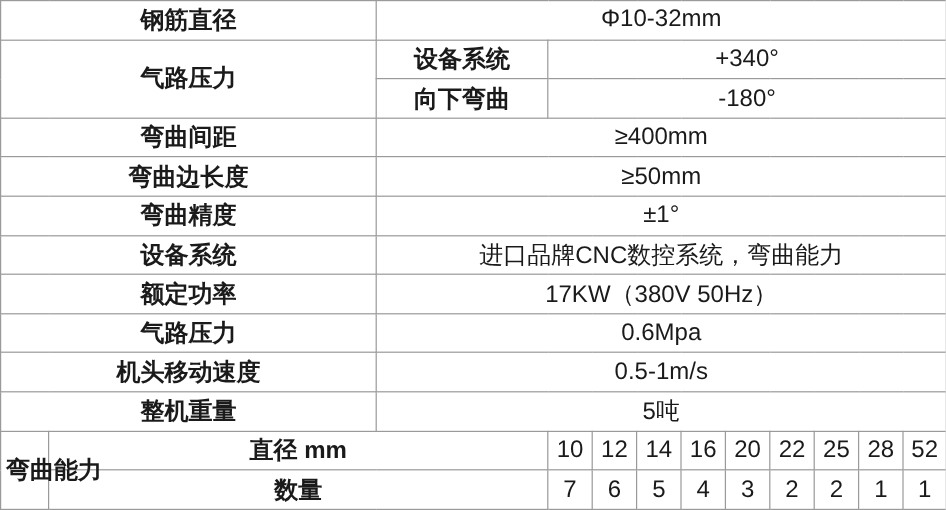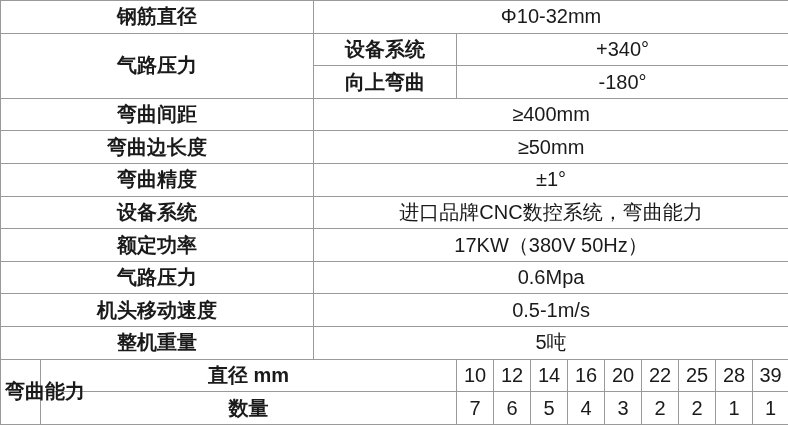--- a/index.html
+++ b/index.html
@@ -79,21 +79,21 @@
     <tr>
       <td class="label-cell" colspan="2">钢筋直径</td>
       <td class="value-cell" colspan="10">Φ10-32mm</td>
     </tr>
     <tr>
       <td class="label-cell" colspan="2" rowspan="2">气路压力</td>
       <td class="sub-label-cell">设备系统</td>
       <td class="value-cell" colspan="9">+340°</td>
     </tr>
     <tr>
-      <td class="sub-label-cell">向上弯曲</td>
+      <td class="sub-label-cell">向下弯曲</td>
       <td class="value-cell" colspan="9">-180°</td>
     </tr>
     <tr>
       <td class="label-cell" colspan="2">弯曲间距</td>
       <td class="value-cell" colspan="10">≥400mm</td>
     </tr>
     <tr>
       <td class="label-cell" colspan="2">弯曲边长度</td>
       <td class="value-cell" colspan="10">≥50mm</td>
     </tr>
@@ -125,21 +125,21 @@
       <td class="cap-label" rowspan="2">弯曲能力</td>
       <td class="cap-head" colspan="2">直径 mm</td>
       <td class="num-cell">10</td>
       <td class="num-cell">12</td>
       <td class="num-cell">14</td>
       <td class="num-cell">16</td>
       <td class="num-cell">20</td>
       <td class="num-cell">22</td>
       <td class="num-cell">25</td>
       <td class="num-cell">28</td>
-      <td class="num-cell">39</td>
+      <td class="num-cell">52</td>
     </tr>
     <tr>
       <td class="cap-head" colspan="2">数量</td>
       <td class="num-cell">7</td>
       <td class="num-cell">6</td>
       <td class="num-cell">5</td>
       <td class="num-cell">4</td>
       <td class="num-cell">3</td>
       <td class="num-cell">2</td>
       <td class="num-cell">2</td>

